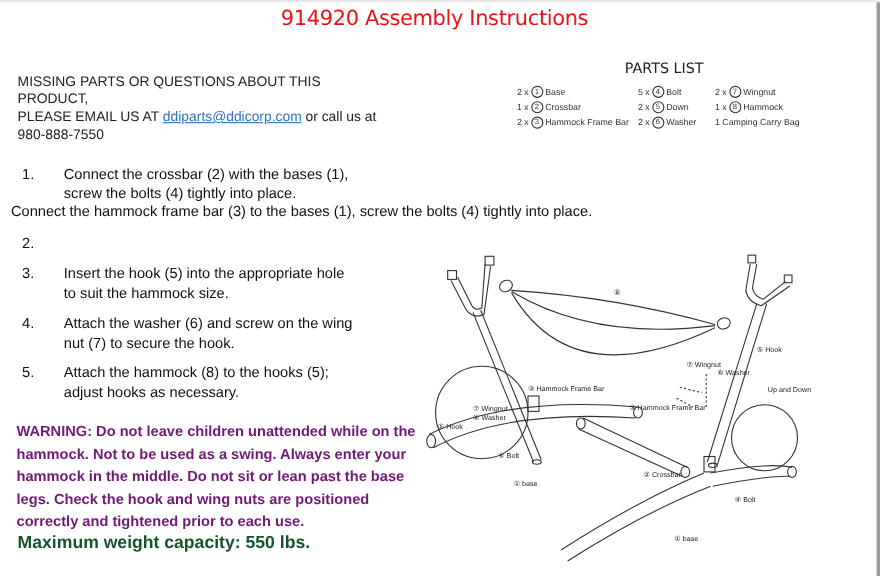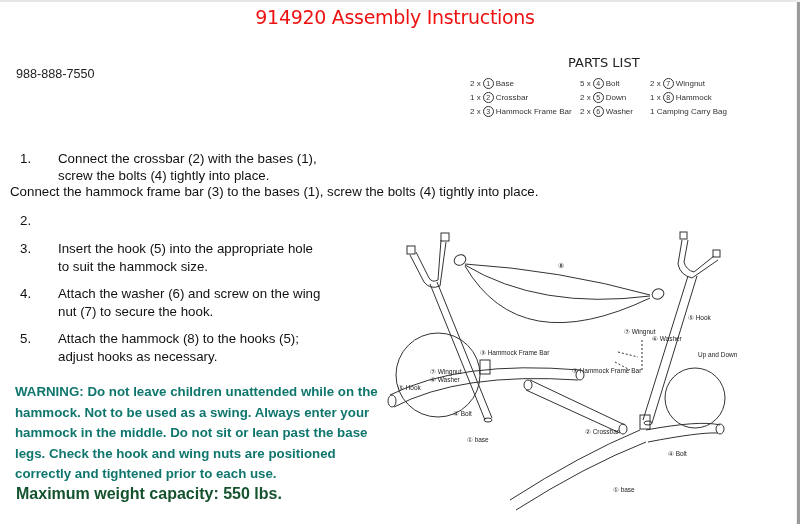--- a/index.html
+++ b/index.html
@@ -35,40 +35,42 @@
     font-size: 7px; line-height: 9px; text-align: center; vertical-align: middle; margin: 0 2px;
   }
 
   .steps { position: absolute; left: 0; top: 150px; font-size: 13.3px; color: #111; }
   .step { position: absolute; white-space: nowrap; line-height: 17px; }
   .step .num { position: absolute; left: 0; }
   .step .txt { position: absolute; left: 38px; }
 
   .warning {
     position: absolute; left: 15px; top: 382px; width: 372px;
-    font-size: 13.3px; line-height: 20.5px; font-weight: bold; color: #0f766e;
+    font-size: 13.3px; line-height: 20.5px; font-weight: bold; color: #701a75;
   }
   .max-weight {
     position: absolute; left: 16px; top: 485px; font-size: 16px; font-weight: bold; color: #14532d;
   }
 
   .diagram { position: absolute; left: 380px; top: 220px; width: 400px; height: 300px; }
   .dlabel { position: absolute; font-size: 6.5px; color: #222; white-space: nowrap; }
 </style>
 </head>
 <body>
 
 <div class="topbar"></div>
 <div class="scrollbar-track"></div>
 <div class="scrollbar-thumb"></div>
 
 <h1 class="title" style="margin:0;">914920 Assembly Instructions</h1>
 
 <div class="contact">
-  <div>988-888-7550</div>
+  <div>MISSING PARTS OR QUESTIONS ABOUT THIS PRODUCT,</div>
+  <div><span>PLEASE EMAIL US AT </span><a>ddiparts@ddicorp.com</a><span> or call us at</span></div>
+  <div>980-888-7550</div>
 </div>
 
 <div class="parts-title">PARTS LIST</div>
 <div class="parts-grid">
   <div class="parts-col" style="left:0;">
     <div><span>2 x</span><span class="circ">1</span><span>Base</span></div>
     <div><span>1 x</span><span class="circ">2</span><span>Crossbar</span></div>
     <div><span>2 x</span><span class="circ">3</span><span>Hammock Frame Bar</span></div>
   </div>
   <div class="parts-col" style="left:110px;">

